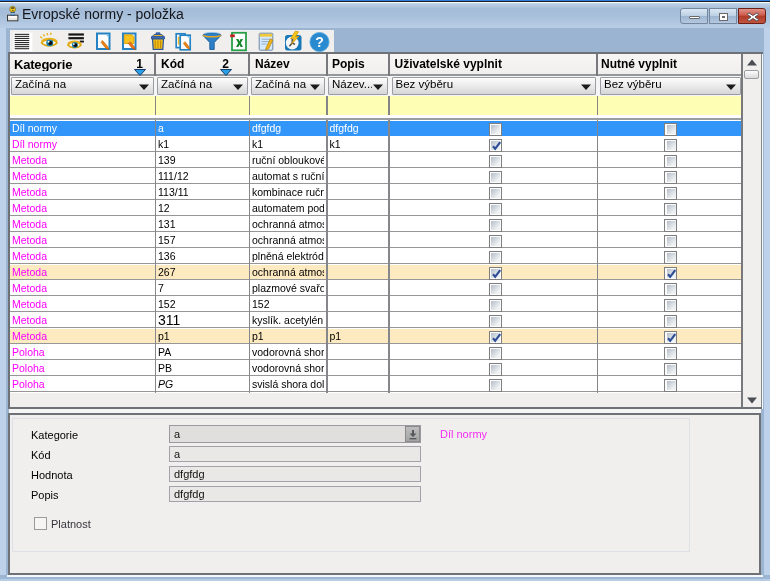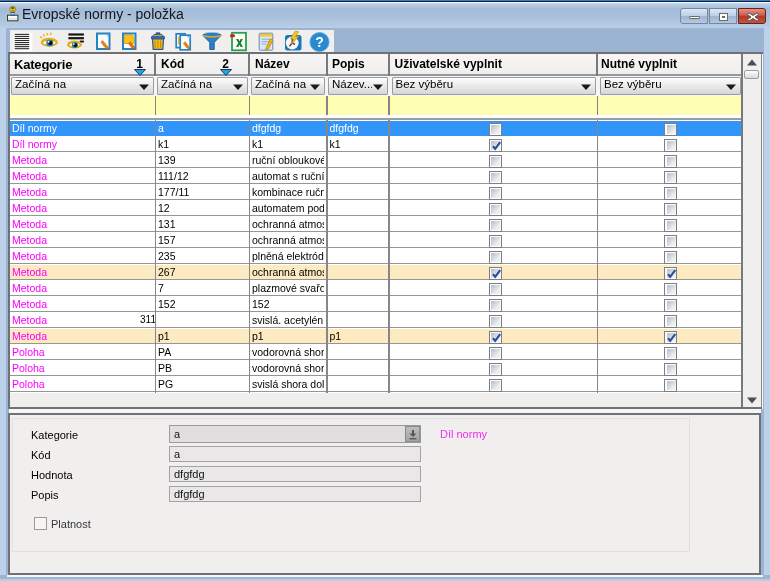--- a/index.html
+++ b/index.html
@@ -237,21 +237,21 @@
     <div class="abs txt" style="left:252px;top:169px;width:72px;height:16px;line-height:14px;font-size:10.5px;color:#000;">automat s ručním po</div>
     <div class="abs txt" style="left:329.5px;top:169px;width:57px;height:16px;line-height:14px;font-size:10.5px;color:#000;"></div>
     <div class="abs" style="left:488.5px;top:170.5px;width:13px;height:13px;border:1px solid #7e7e7e;background:#fcfcfc;">
       <div class="abs" style="left:1.5px;top:1.5px;width:9px;height:9px;background:linear-gradient(135deg,#bcc4ce 10%,#eef1f3 75%);"></div>
     </div>
     <div class="abs" style="left:664px;top:170.5px;width:13px;height:13px;border:1px solid #7e7e7e;background:#fcfcfc;">
       <div class="abs" style="left:1.5px;top:1.5px;width:9px;height:9px;background:linear-gradient(135deg,#bcc4ce 10%,#eef1f3 75%);"></div>
     </div>
     <div class="abs" style="left:10px;top:185px;width:731px;height:15px;background:#ffffff;border-bottom:1px solid #969696;"></div>
     <div class="abs txt" style="left:12px;top:185px;width:140px;height:16px;line-height:14px;font-size:10.5px;color:#fb00fb;">Metoda</div>
-    <div class="abs txt" style="left:158px;top:185px;width:88px;height:16px;line-height:14px;font-size:10.5px;color:#000;">177/11</div>
+    <div class="abs txt" style="left:158px;top:185px;width:88px;height:16px;line-height:14px;font-size:10.5px;color:#000;">113/11</div>
     <div class="abs txt" style="left:252px;top:185px;width:72px;height:16px;line-height:14px;font-size:10.5px;color:#000;">kombinace ruční a a</div>
     <div class="abs txt" style="left:329.5px;top:185px;width:57px;height:16px;line-height:14px;font-size:10.5px;color:#000;"></div>
     <div class="abs" style="left:488.5px;top:186.5px;width:13px;height:13px;border:1px solid #7e7e7e;background:#fcfcfc;">
       <div class="abs" style="left:1.5px;top:1.5px;width:9px;height:9px;background:linear-gradient(135deg,#bcc4ce 10%,#eef1f3 75%);"></div>
     </div>
     <div class="abs" style="left:664px;top:186.5px;width:13px;height:13px;border:1px solid #7e7e7e;background:#fcfcfc;">
       <div class="abs" style="left:1.5px;top:1.5px;width:9px;height:9px;background:linear-gradient(135deg,#bcc4ce 10%,#eef1f3 75%);"></div>
     </div>
     <div class="abs" style="left:10px;top:201px;width:731px;height:15px;background:#ffffff;border-bottom:1px solid #969696;"></div>
     <div class="abs txt" style="left:12px;top:201px;width:140px;height:16px;line-height:14px;font-size:10.5px;color:#fb00fb;">Metoda</div>
@@ -281,21 +281,21 @@
     <div class="abs txt" style="left:252px;top:233px;width:72px;height:16px;line-height:14px;font-size:10.5px;color:#000;">ochranná atmosféra</div>
     <div class="abs txt" style="left:329.5px;top:233px;width:57px;height:16px;line-height:14px;font-size:10.5px;color:#000;"></div>
     <div class="abs" style="left:488.5px;top:234.5px;width:13px;height:13px;border:1px solid #7e7e7e;background:#fcfcfc;">
       <div class="abs" style="left:1.5px;top:1.5px;width:9px;height:9px;background:linear-gradient(135deg,#bcc4ce 10%,#eef1f3 75%);"></div>
     </div>
     <div class="abs" style="left:664px;top:234.5px;width:13px;height:13px;border:1px solid #7e7e7e;background:#fcfcfc;">
       <div class="abs" style="left:1.5px;top:1.5px;width:9px;height:9px;background:linear-gradient(135deg,#bcc4ce 10%,#eef1f3 75%);"></div>
     </div>
     <div class="abs" style="left:10px;top:249px;width:731px;height:15px;background:#ffffff;border-bottom:1px solid #969696;"></div>
     <div class="abs txt" style="left:12px;top:249px;width:140px;height:16px;line-height:14px;font-size:10.5px;color:#fb00fb;">Metoda</div>
-    <div class="abs txt" style="left:158px;top:249px;width:88px;height:16px;line-height:14px;font-size:10.5px;color:#000;">235</div>
+    <div class="abs txt" style="left:158px;top:249px;width:88px;height:16px;line-height:14px;font-size:10.5px;color:#000;">136</div>
     <div class="abs txt" style="left:252px;top:249px;width:72px;height:16px;line-height:14px;font-size:10.5px;color:#000;">plněná elektróda v o</div>
     <div class="abs txt" style="left:329.5px;top:249px;width:57px;height:16px;line-height:14px;font-size:10.5px;color:#000;"></div>
     <div class="abs" style="left:488.5px;top:250.5px;width:13px;height:13px;border:1px solid #7e7e7e;background:#fcfcfc;">
       <div class="abs" style="left:1.5px;top:1.5px;width:9px;height:9px;background:linear-gradient(135deg,#bcc4ce 10%,#eef1f3 75%);"></div>
     </div>
     <div class="abs" style="left:664px;top:250.5px;width:13px;height:13px;border:1px solid #7e7e7e;background:#fcfcfc;">
       <div class="abs" style="left:1.5px;top:1.5px;width:9px;height:9px;background:linear-gradient(135deg,#bcc4ce 10%,#eef1f3 75%);"></div>
     </div>
     <div class="abs" style="left:10px;top:265px;width:731px;height:15px;background:#feeac0;border-bottom:1px solid #969696;"></div>
     <div class="abs txt" style="left:12px;top:265px;width:140px;height:16px;line-height:14px;font-size:10.5px;color:#fb00fb;">Metoda</div>
@@ -331,22 +331,22 @@
     <div class="abs txt" style="left:252px;top:297px;width:72px;height:16px;line-height:14px;font-size:10.5px;color:#000;">152</div>
     <div class="abs txt" style="left:329.5px;top:297px;width:57px;height:16px;line-height:14px;font-size:10.5px;color:#000;"></div>
     <div class="abs" style="left:488.5px;top:298.5px;width:13px;height:13px;border:1px solid #7e7e7e;background:#fcfcfc;">
       <div class="abs" style="left:1.5px;top:1.5px;width:9px;height:9px;background:linear-gradient(135deg,#bcc4ce 10%,#eef1f3 75%);"></div>
     </div>
     <div class="abs" style="left:664px;top:298.5px;width:13px;height:13px;border:1px solid #7e7e7e;background:#fcfcfc;">
       <div class="abs" style="left:1.5px;top:1.5px;width:9px;height:9px;background:linear-gradient(135deg,#bcc4ce 10%,#eef1f3 75%);"></div>
     </div>
     <div class="abs" style="left:10px;top:313px;width:731px;height:15px;background:#ffffff;border-bottom:1px solid #969696;"></div>
     <div class="abs txt" style="left:12px;top:313px;width:140px;height:16px;line-height:14px;font-size:10.5px;color:#fb00fb;">Metoda</div>
-    <div class="abs txt" style="left:140px;top:313px;width:88px;height:16px;line-height:14px;font-size:10px;color:#000;">311</div>
-    <div class="abs txt" style="left:252px;top:313px;width:72px;height:16px;line-height:14px;font-size:10.5px;color:#000;">svislá. acetylén</div>
+    <div class="abs txt" style="left:158px;top:313px;width:88px;height:16px;line-height:14px;font-size:14px;color:#000;">311</div>
+    <div class="abs txt" style="left:252px;top:313px;width:72px;height:16px;line-height:14px;font-size:10.5px;color:#000;">kyslík. acetylén</div>
     <div class="abs txt" style="left:329.5px;top:313px;width:57px;height:16px;line-height:14px;font-size:10.5px;color:#000;"></div>
     <div class="abs" style="left:488.5px;top:314.5px;width:13px;height:13px;border:1px solid #7e7e7e;background:#fcfcfc;">
       <div class="abs" style="left:1.5px;top:1.5px;width:9px;height:9px;background:linear-gradient(135deg,#bcc4ce 10%,#eef1f3 75%);"></div>
     </div>
     <div class="abs" style="left:664px;top:314.5px;width:13px;height:13px;border:1px solid #7e7e7e;background:#fcfcfc;">
       <div class="abs" style="left:1.5px;top:1.5px;width:9px;height:9px;background:linear-gradient(135deg,#bcc4ce 10%,#eef1f3 75%);"></div>
     </div>
     <div class="abs" style="left:10px;top:329px;width:731px;height:15px;background:#feeac0;border-bottom:1px solid #969696;"></div>
     <div class="abs txt" style="left:12px;top:329px;width:140px;height:16px;line-height:14px;font-size:10.5px;color:#fb00fb;">Metoda</div>
     <div class="abs txt" style="left:158px;top:329px;width:88px;height:16px;line-height:14px;font-size:10.5px;color:#000;">p1</div>
@@ -381,21 +381,21 @@
     <div class="abs txt" style="left:252px;top:361px;width:72px;height:16px;line-height:14px;font-size:10.5px;color:#000;">vodorovná shora ši</div>
     <div class="abs txt" style="left:329.5px;top:361px;width:57px;height:16px;line-height:14px;font-size:10.5px;color:#000;"></div>
     <div class="abs" style="left:488.5px;top:362.5px;width:13px;height:13px;border:1px solid #7e7e7e;background:#fcfcfc;">
       <div class="abs" style="left:1.5px;top:1.5px;width:9px;height:9px;background:linear-gradient(135deg,#bcc4ce 10%,#eef1f3 75%);"></div>
     </div>
     <div class="abs" style="left:664px;top:362.5px;width:13px;height:13px;border:1px solid #7e7e7e;background:#fcfcfc;">
       <div class="abs" style="left:1.5px;top:1.5px;width:9px;height:9px;background:linear-gradient(135deg,#bcc4ce 10%,#eef1f3 75%);"></div>
     </div>
     <div class="abs" style="left:10px;top:377px;width:731px;height:15px;background:#ffffff;border-bottom:1px solid #969696;"></div>
     <div class="abs txt" style="left:12px;top:377px;width:140px;height:16px;line-height:14px;font-size:10.5px;color:#fb00fb;">Poloha</div>
-    <div class="abs txt" style="left:158px;top:377px;width:88px;height:16px;line-height:14px;font-size:10.5px;color:#000;">PG</div>
+    <div class="abs txt" style="left:158px;top:377px;width:88px;height:16px;line-height:14px;font-size:10.5px;color:#000;font-style:italic;">PG</div>
     <div class="abs txt" style="left:252px;top:377px;width:72px;height:16px;line-height:14px;font-size:10.5px;color:#000;">svislá shora dolů</div>
     <div class="abs txt" style="left:329.5px;top:377px;width:57px;height:16px;line-height:14px;font-size:10.5px;color:#000;"></div>
     <div class="abs" style="left:488.5px;top:378.5px;width:13px;height:13px;border:1px solid #7e7e7e;background:#fcfcfc;">
       <div class="abs" style="left:1.5px;top:1.5px;width:9px;height:9px;background:linear-gradient(135deg,#bcc4ce 10%,#eef1f3 75%);"></div>
     </div>
     <div class="abs" style="left:664px;top:378.5px;width:13px;height:13px;border:1px solid #7e7e7e;background:#fcfcfc;">
       <div class="abs" style="left:1.5px;top:1.5px;width:9px;height:9px;background:linear-gradient(135deg,#bcc4ce 10%,#eef1f3 75%);"></div>
     </div>
   </div>
 

